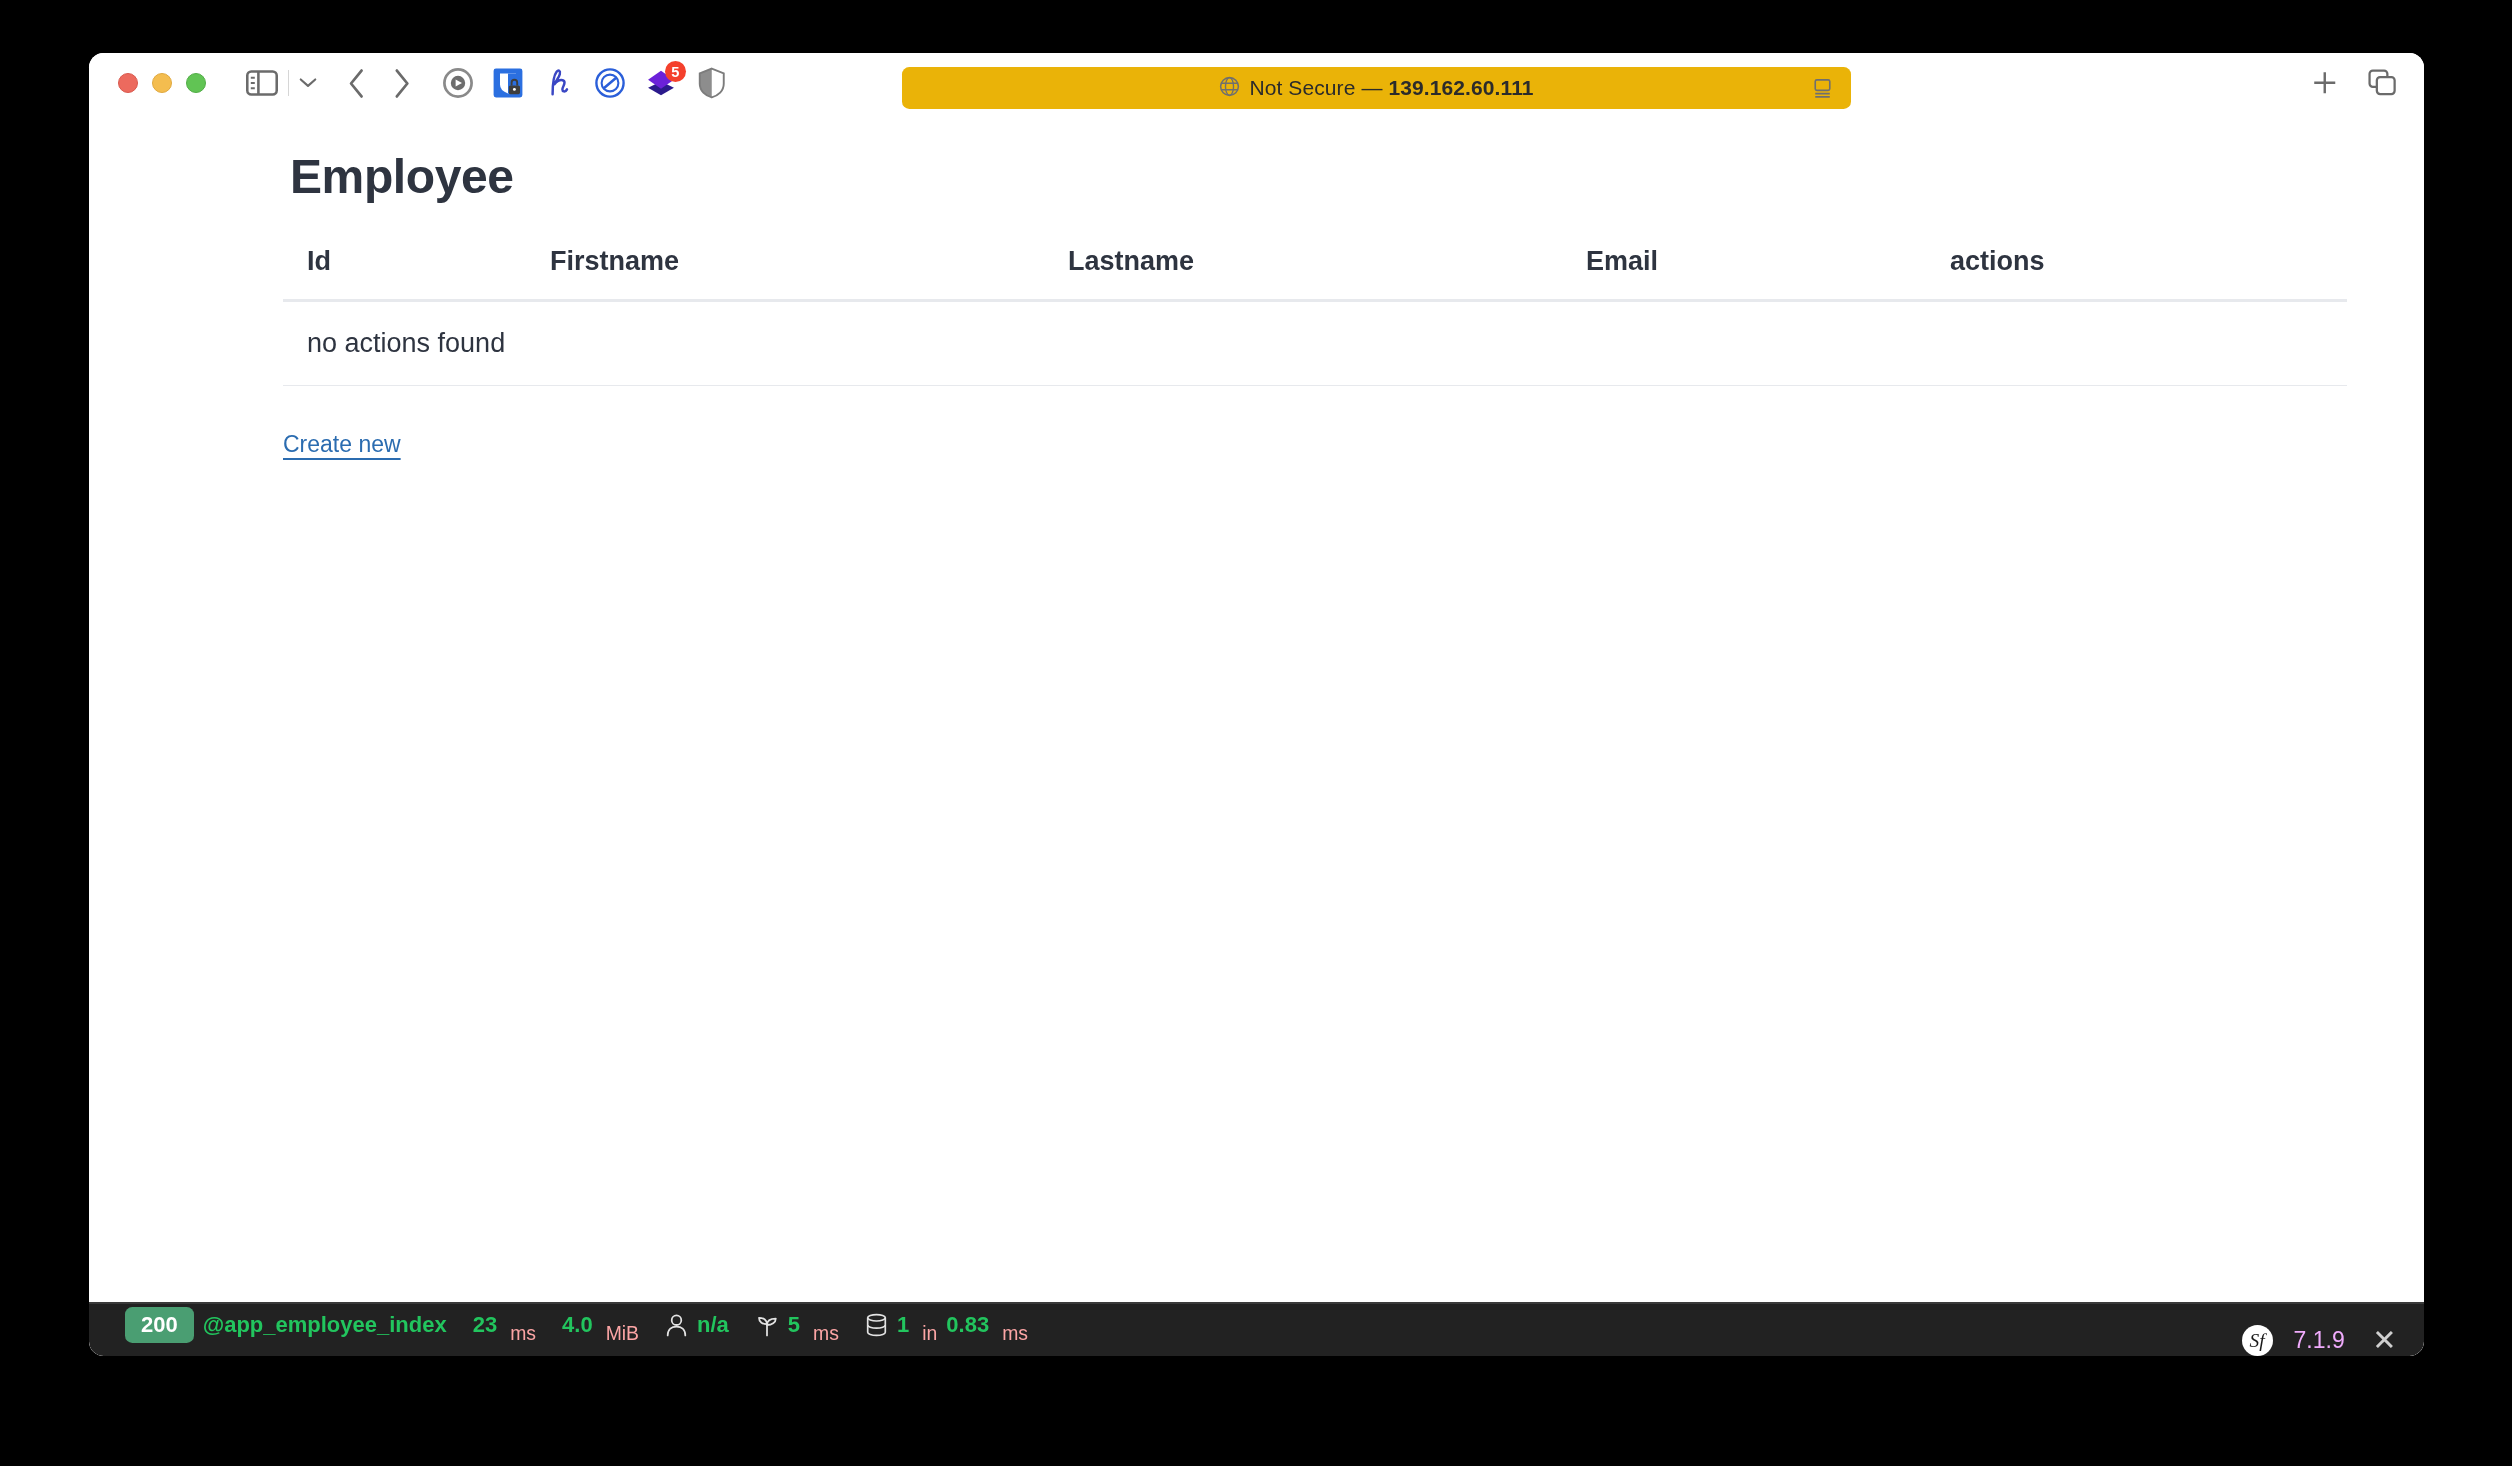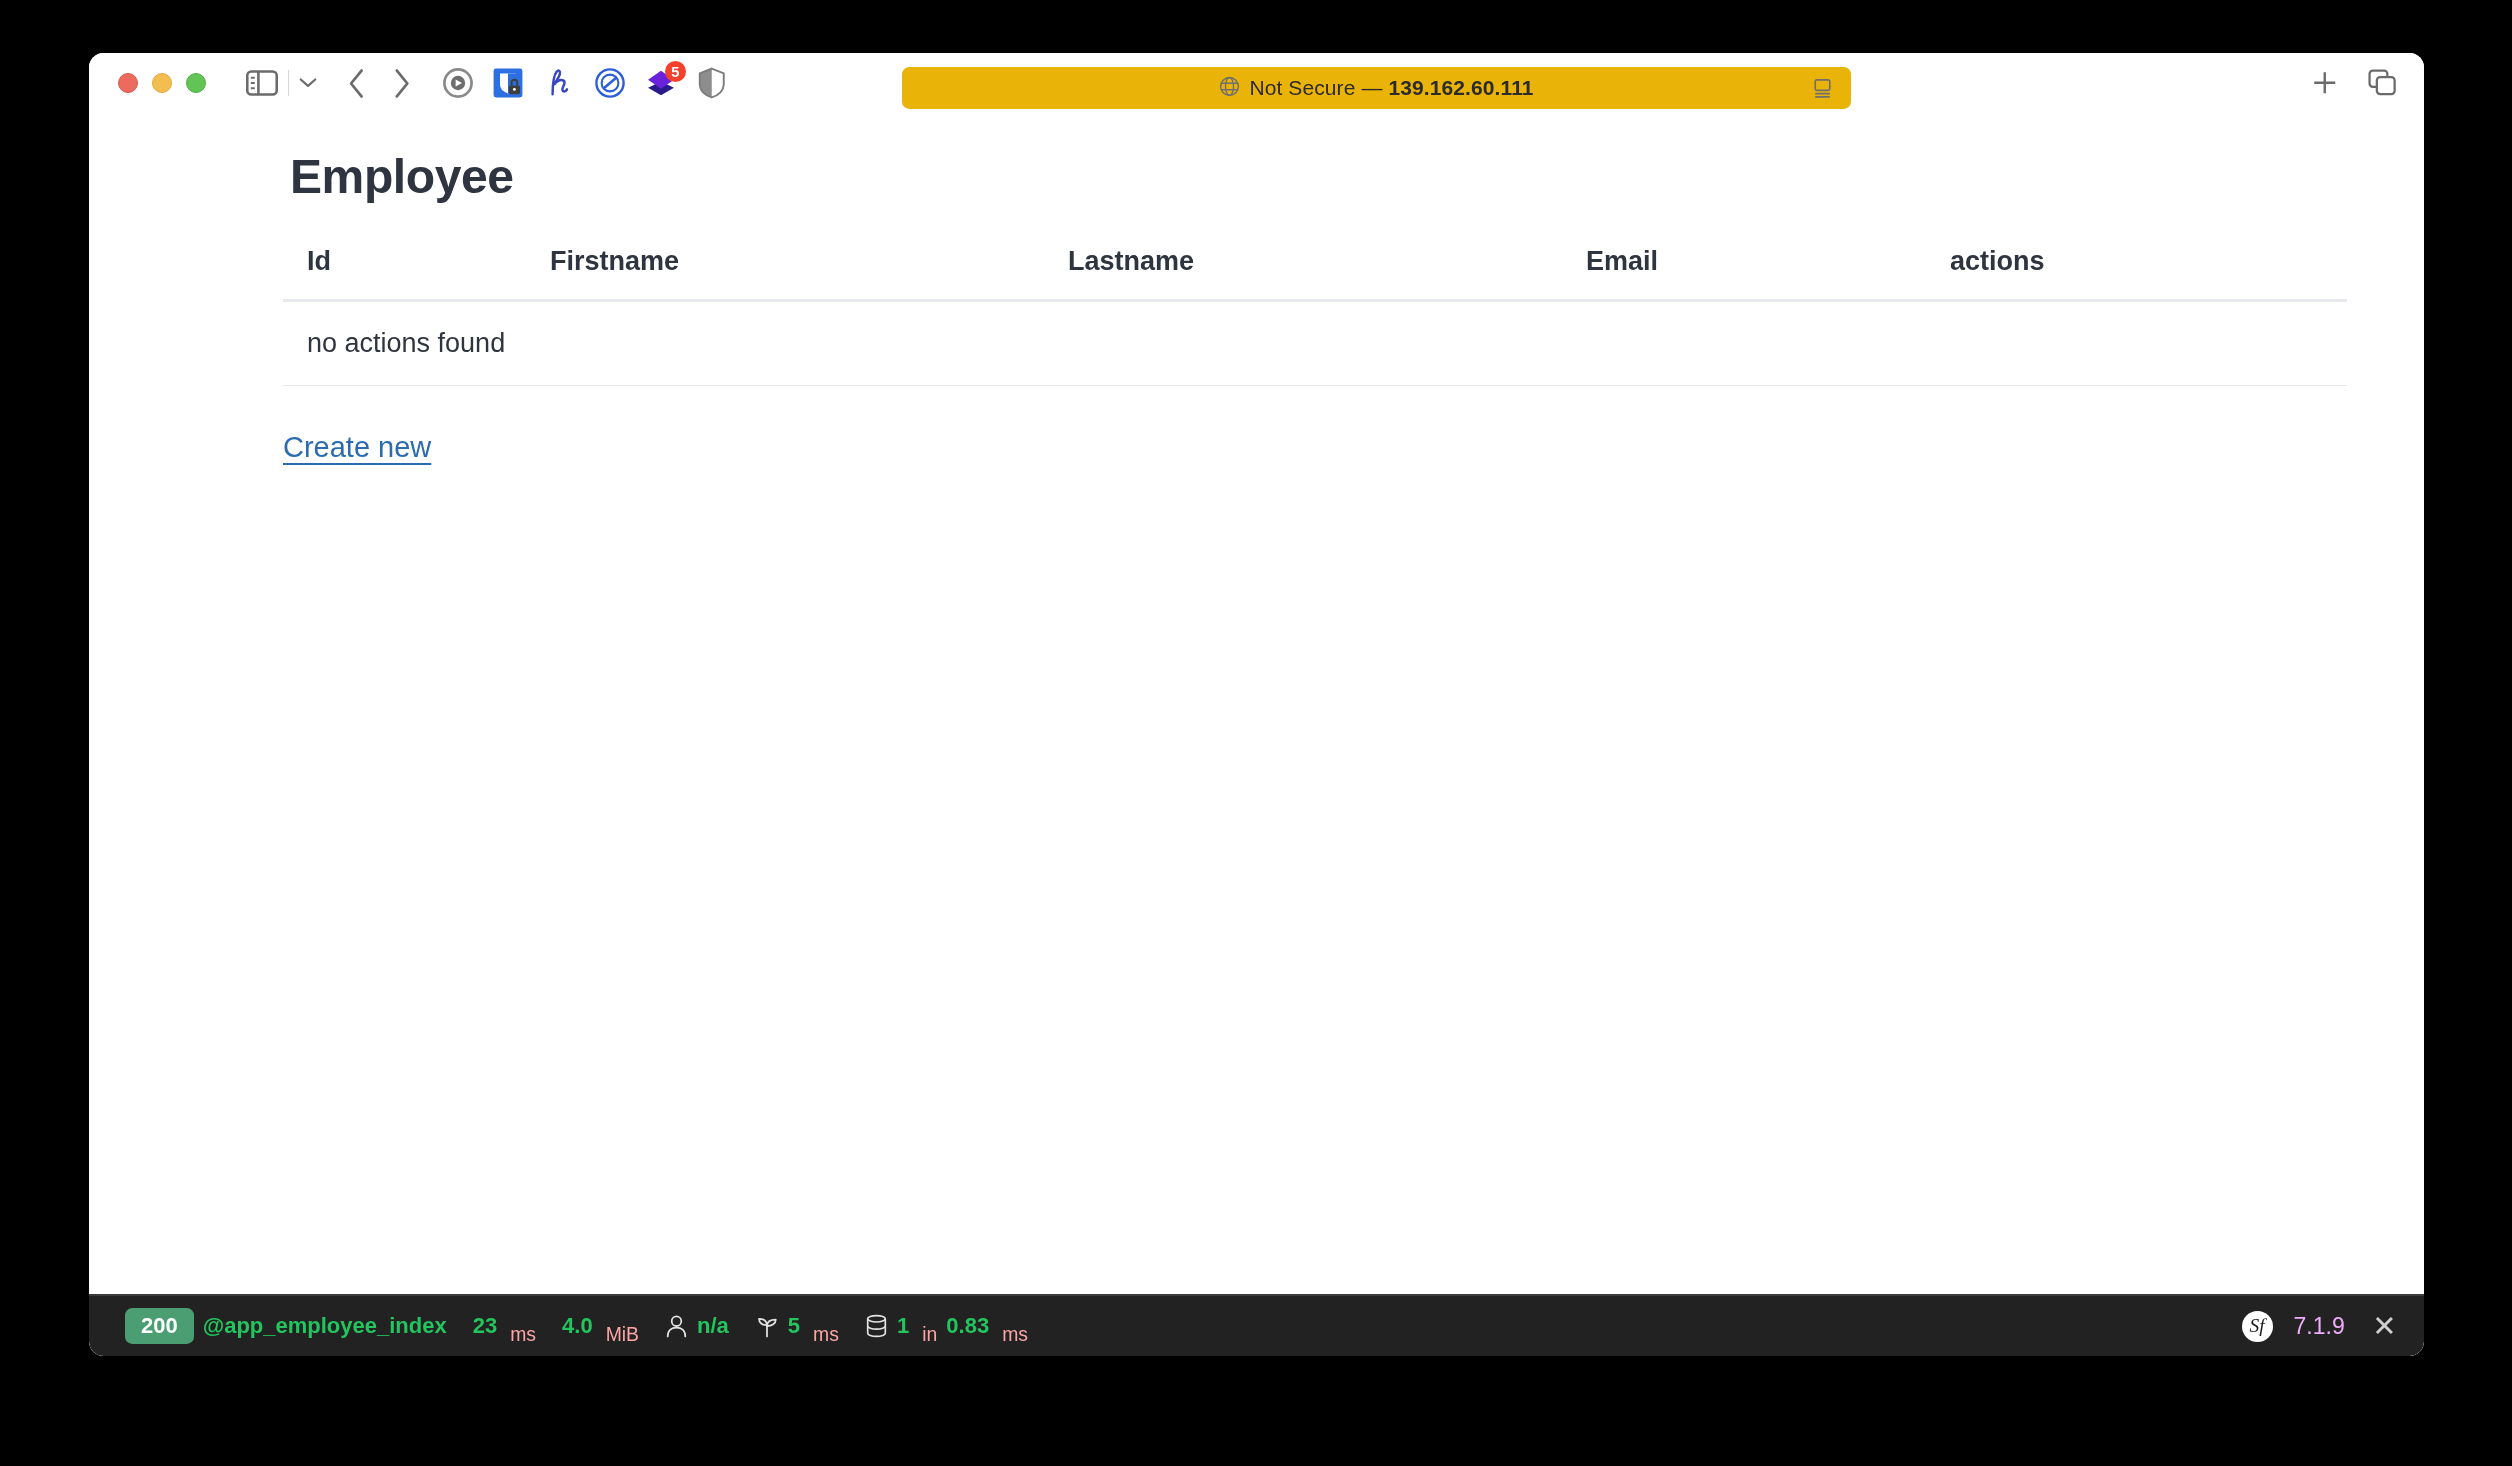--- a/index.html
+++ b/index.html
@@ -186,39 +186,39 @@
   }
   .col-id        { width: 219px; }
   .col-firstname { width: 494px; }
   .col-lastname  { width: 494px; }
   .col-email     { width: 340px; }
   .col-actions   { width: 397px; }
 
   #create-new-link {
     display: inline-block;
     margin-top: 45px;
-    font-size: 29px;
+    font-size: 23px;
     color: #2b6cb0;
     text-decoration: underline;
     text-underline-offset: 5.7px;
     text-decoration-thickness: 1.6px;
     cursor: pointer;
   }
 
   
   #debug-toolbar {
     position: absolute;
     left: 0;
     bottom: 0;
     width: 100%;
-    height: 62px;
+    height: 54px;
     background: #222222;
     border-top: 2.4px solid #3a3a3a;
     display: flex;
-    align-items: center;
+    align-items: flex-end;
     box-sizing: border-box;
     border-radius: 0 0 14.6px 14.6px;
   }
   .dt-left {
     display: flex;
     align-items: center;
     margin-left: 23px;
     gap: 0;
   }
   .dt-block {

